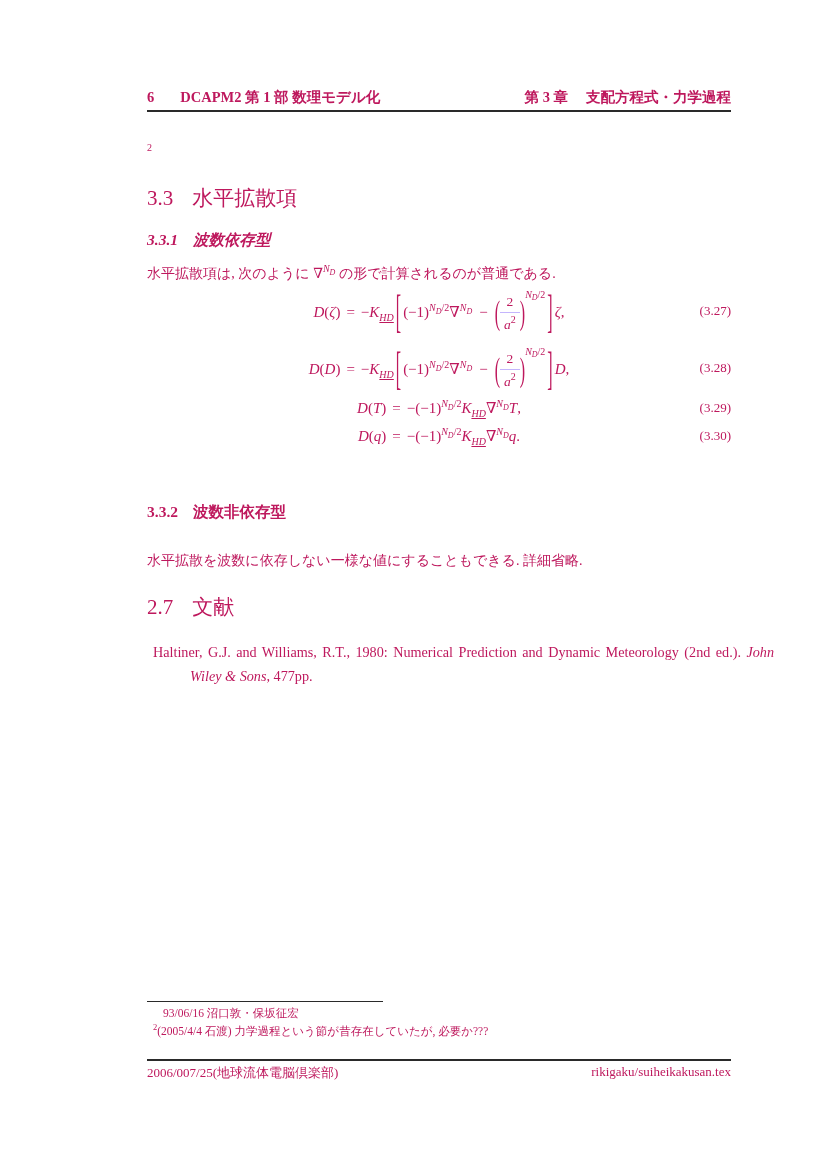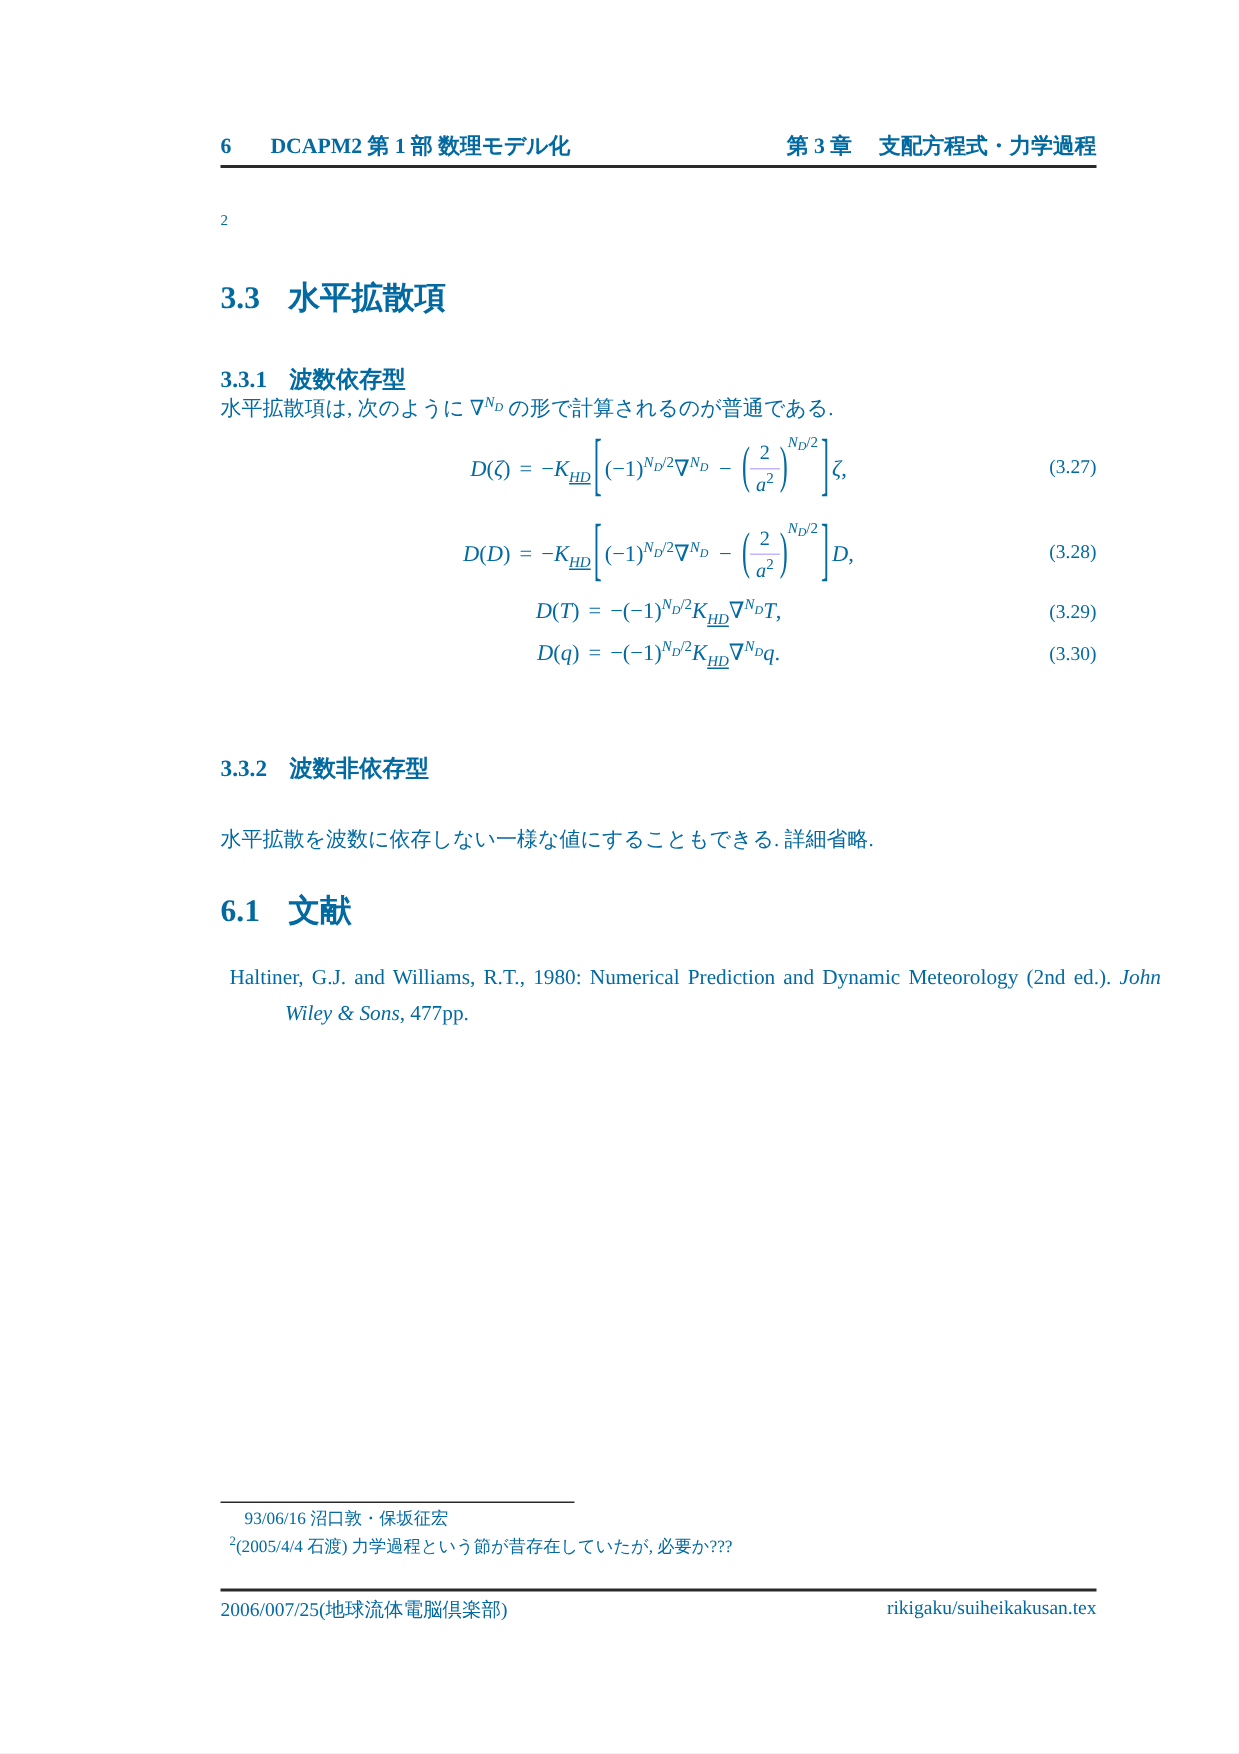--- a/index.html
+++ b/index.html
@@ -1,34 +1,34 @@
 <!DOCTYPE html>
 <html><head>
 <meta charset="utf-8">
 <style>
   html,body{margin:0;padding:0;background:#e8e8e8;}
   .page{
     position:relative;width:826px;height:1169px;background:#ffffff;
-    font-family:"Liberation Serif","DejaVu Serif",serif;color:#0369a1;
+    font-family:"Liberation Serif","DejaVu Serif",serif;color:#be185d;
     overflow:hidden;margin:0 auto;
   }
   .abs{position:absolute;}
   .col{left:147px;width:584px;}
 
   
   .hdr{top:88px;display:flex;justify-content:space-between;font-size:14.5px;font-weight:700;}
   .hdr .pgnum{margin-right:26px;}
   .hdr .chl{margin-right:18px;}
   .rule{background:#2a2a2a;height:1.5px;}
   .hdr-rule{top:110px;}
 
   .stray{top:142px;left:147px;font-size:10px;}
 
   
-  .h-sec{font-size:21px;font-weight:700;font-family:"Liberation Serif","DejaVu Serif",serif;}
+  .h-sec{font-size:21px;font-weight:400;font-family:"Liberation Serif","DejaVu Serif",serif;}
   .h-sub{font-size:15.5px;font-weight:700;}
   .h-sec .num{margin-right:19px;}
   .h-sub .num{margin-right:15px;}
 
   
   .para{font-size:14px;line-height:23px;text-align:justify;}
   .mi{font-style:italic;}
   sup.x{font-size:10px;letter-spacing:0;}
   sup.x sub, sub.ss{font-size:8px;font-style:italic;}
   sub.k{font-size:10px;font-style:italic;text-decoration:underline;}
@@ -74,21 +74,21 @@
     </div>
   </div>
   <div class="abs col rule hdr-rule"></div>
 
   <div class="abs stray">2</div>
 
   <div class="abs col h-sec" style="top:184px;">
     <span class="num">3.3</span><span>水平拡散項</span>
   </div>
 
-  <div class="abs col h-sub" style="top:243px;">
+  <div class="abs col h-sub" style="top:230px;font-style:italic;">
     <span class="num">3.3.1</span><span>波数依存型</span>
   </div>
 
   <div class="abs col para" style="top:257px;">
     <span>水平拡散項は, 次のように </span><span>∇</span><sup class="x"><span class="mi">N</span><sub>D</sub></sup><span> の形で計算されるのが普通である.</span>
   </div>
 
   <div class="abs eq-row" style="top:282px;height:58px;">
     <div class="eq-body">
       <span class="mi">D</span><span>(</span><span class="mi">ζ</span><span>)</span><span class="relgap">=</span><span>−</span><span class="mi">K</span><sub class="k">HD</sub><span class="bigb">[</span><span>(−1)</span><sup class="x"><span class="mi">N</span><sub>D</sub><span>/2</span></sup><span>∇</span><sup class="x"><span class="mi">N</span><sub>D</sub></sup><span class="opgap">−</span><span class="bigp">(</span><span class="frac"><span class="fr-num">2</span><span class="fr-den"><span class="mi">a</span><sup class="x">2</sup></span></span><span class="bigp">)</span><span class="psup"><span>N</span><span class="ss2">D</span><span class="pl">/2</span></span><span class="bigb">]</span><span class="mi">ζ</span><span>,</span>
@@ -118,21 +118,21 @@
   </div>
 
 
   <div class="abs col h-sub" style="top:502px;">
     <span class="num">3.3.2</span><span>波数非依存型</span>
   </div>
 
   <div class="abs col para" style="top:549px;">水平拡散を波数に依存しない一様な値にすることもできる. 詳細省略.</div>
 
   <div class="abs col h-sec" style="top:593px;">
-    <span class="num">6.1</span><span>文献</span>
+    <span class="num">2.7</span><span>文献</span>
   </div>
 
   <div class="abs col reference" style="top:640px;">
     <span>Haltiner, G.J. and Williams, R.T., 1980: Numerical Prediction and Dynamic Meteorology (2nd ed.). </span><i>John Wiley &amp; Sons</i><span>, 477pp.</span>
   </div>
 
   <div class="abs fn-rule"></div>
   <div class="abs fn" style="top:1006px;left:163px;">93/06/16 沼口敦・保坂征宏</div>
   <div class="abs fn" style="top:1020px;left:153px;">
     <sup>2</sup><span>(2005/4/4 石渡) 力学過程という節が昔存在していたが, 必要か???</span>

